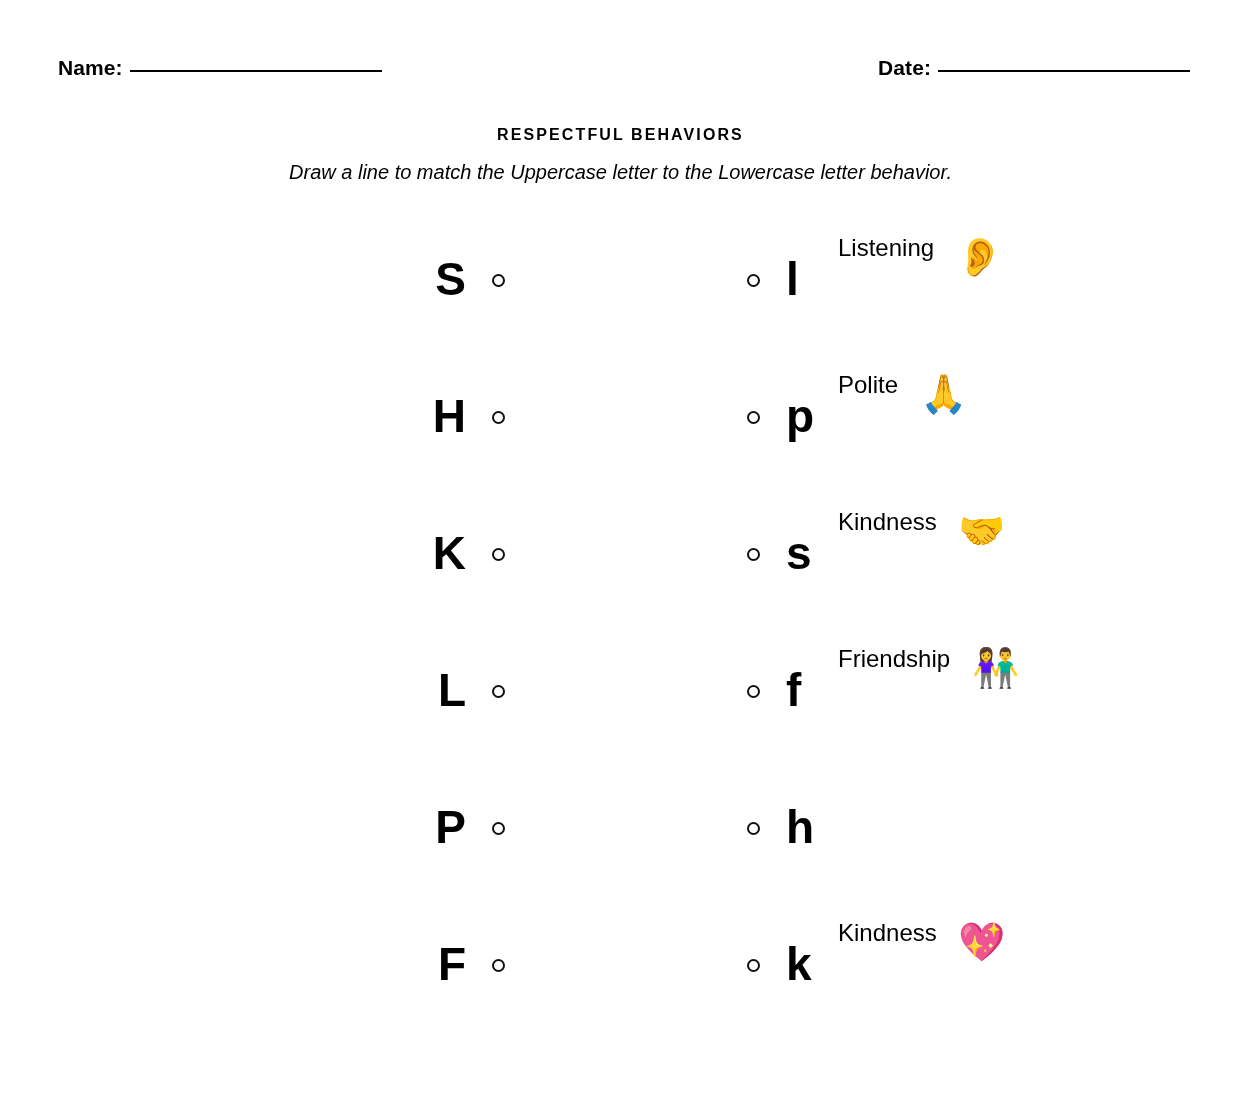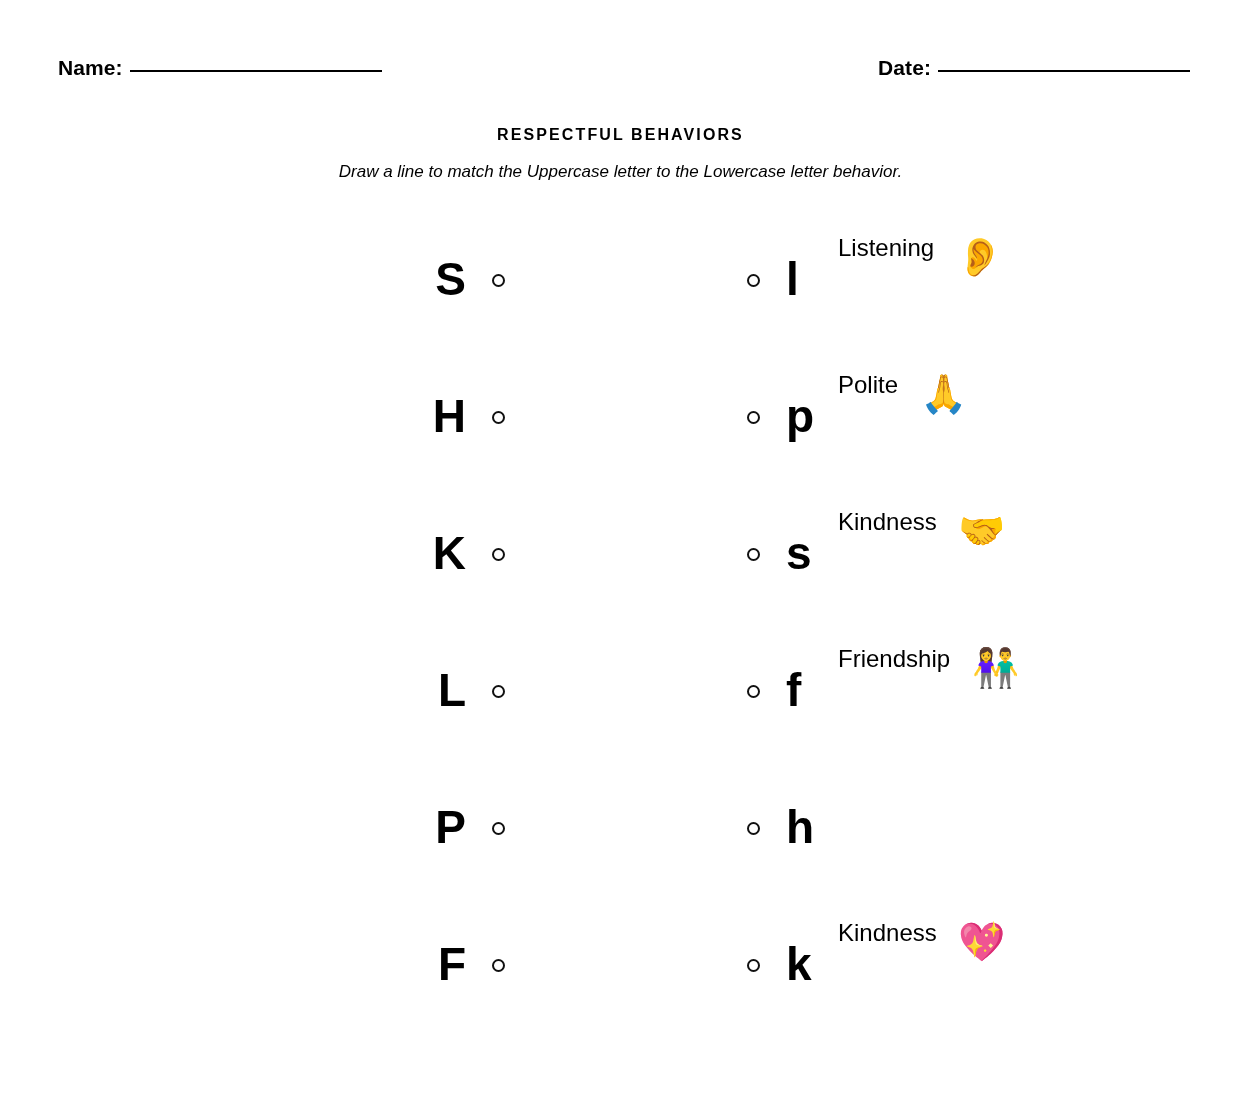--- a/index.html
+++ b/index.html
@@ -58,21 +58,21 @@
   }
   .worksheet-title {
     font-size: 16px;
     font-weight: 700;
     letter-spacing: 2.1px;
     color: #000;
     margin: 0;
     line-height: 26px;
   }
   .worksheet-subtitle {
-    font-size: 17px;
+    font-size: 20px;
     font-style: italic;
     font-weight: 400;
     color: #000;
     margin: 0;
     line-height: 22px;
     padding-top: 13px;
   }
 
   
   .match-area {

